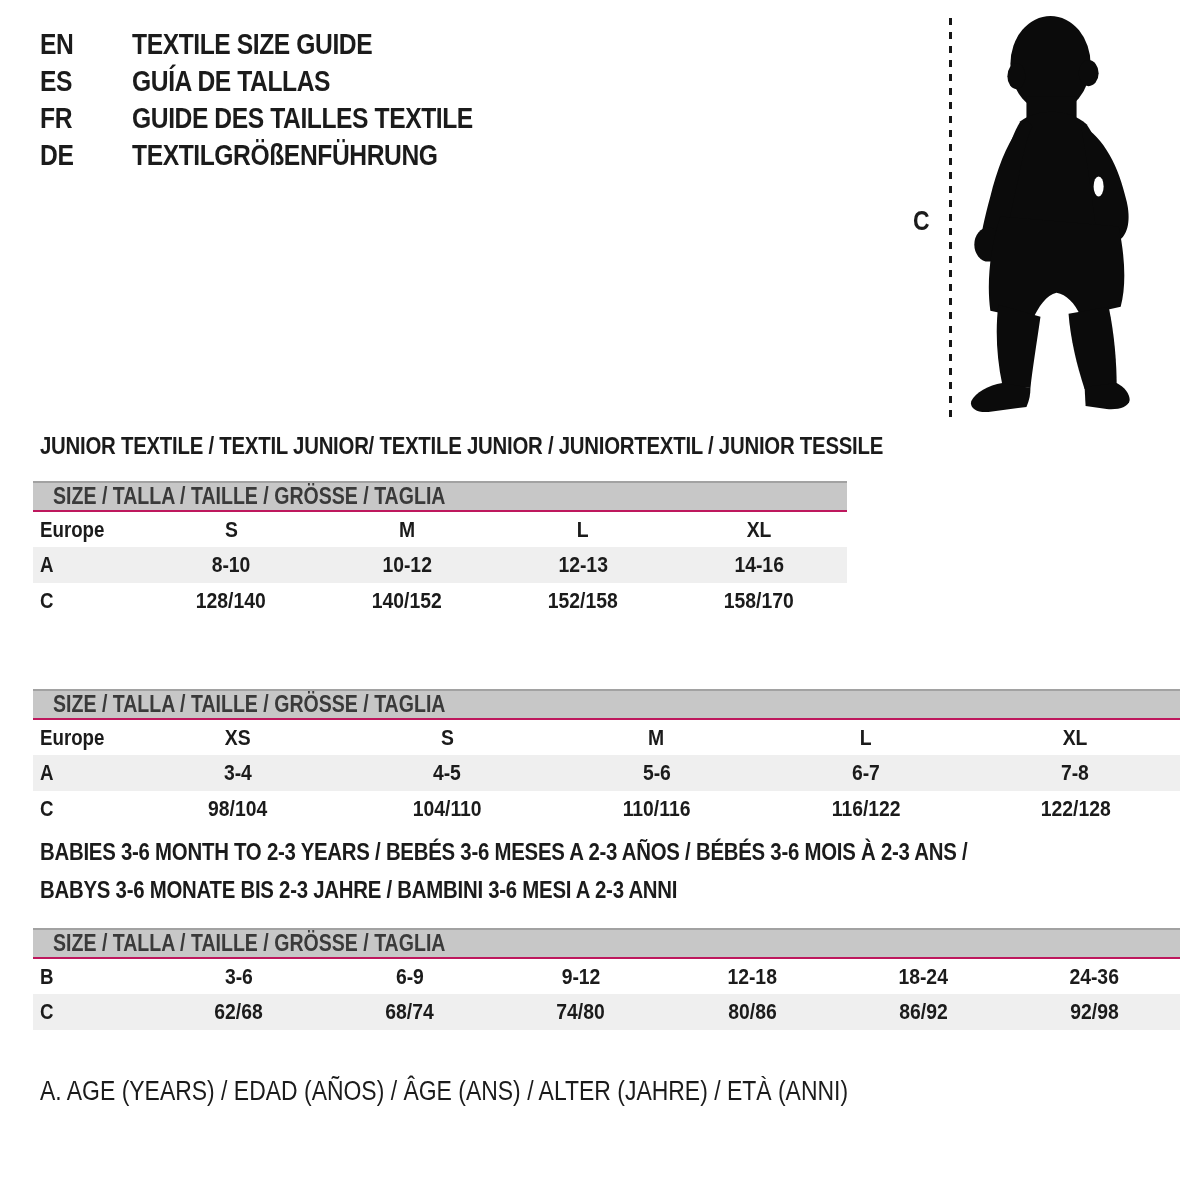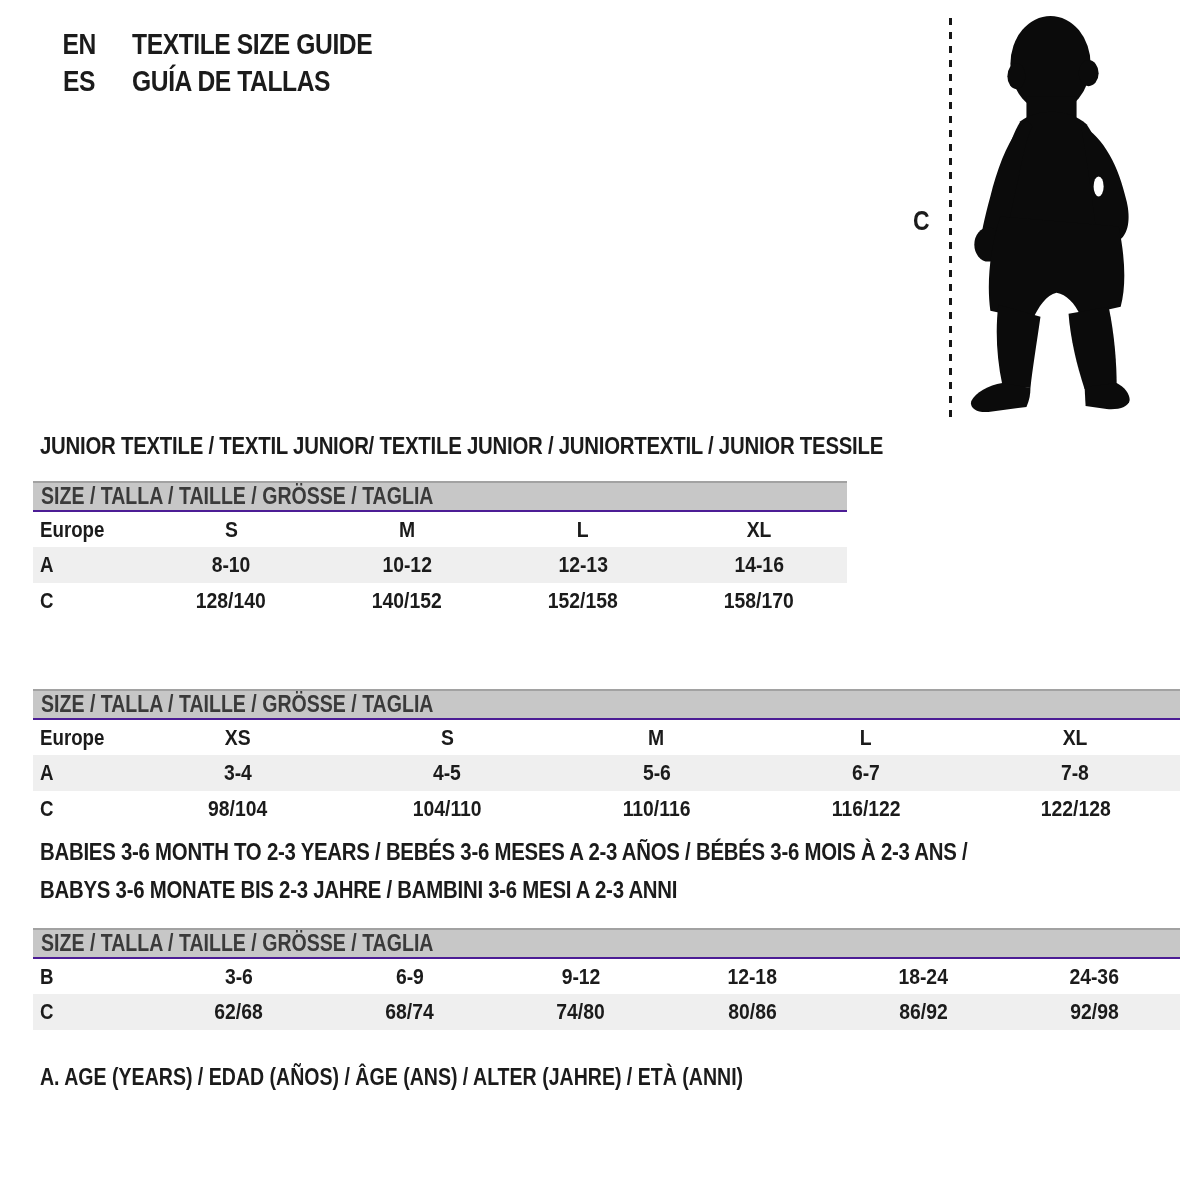--- a/index.html
+++ b/index.html
@@ -6,21 +6,21 @@
   html,body { background:#ffffff; }
   .page {
     position:relative; width:1200px; height:1200px; background:#ffffff;
     font-family:"Liberation Sans", sans-serif; color:#1b1b1b; overflow:hidden;
   }
   
   .cl { display:inline-block; transform:scaleX(.85); transform-origin:0 50%; white-space:nowrap; }
   .cx { display:inline-block; transform:scaleX(.88); transform-origin:50% 50%; white-space:nowrap; }
 
   
-  .lang-block { position:absolute; left:40px; top:26px;text-align:center; }
+  .lang-block { position:absolute; left:40px; top:26px; }
   .lang-row { display:flex; height:37px; align-items:center; font-weight:bold; font-size:29px; letter-spacing:-.5px; }
   .lang-row .code { width:92px; }
 
   
   .figure { position:absolute; left:905px; top:8px; width:262px; height:414px; }
   .c-label { position:absolute; left:8px; top:198px; font-size:27px; font-weight:bold; }
   .dash-line { position:absolute; left:44px; top:10px; width:3px; height:400px;
     background:repeating-linear-gradient(#161616 0 7px, transparent 7px 14px); }
   .figure svg { position:absolute; left:62px; top:8px; width:166px; height:398px; }
 
@@ -30,45 +30,53 @@
   .t-children { top:641px; }
   .t-babies   { top:833px; line-height:38px; }
   .t-babies .cl { display:block; }
 
   
   table.size-table { position:absolute; left:33px; border-collapse:collapse; table-layout:fixed; }
   .tbl-junior   { top:481px; width:814px; }
   .tbl-children { top:689px; width:1147px; }
   .tbl-babies   { top:928px; width:1147px; }
   table.size-table th {
-    height:28px; background:#c7c7c7; text-align:left; padding-left:8px;
+    height:28px; background:#c7c7c7; text-align:left; padding-left:20px;
     font-size:23px; font-weight:bold; color:#3a3a3a;
-    border-top:2px solid #a2a2a2; border-bottom:2px solid #4c1d95;
+    border-top:2px solid #a2a2a2; border-bottom:2px solid #be185d;
   }
   table.size-table td { height:36px; text-align:center; font-size:22px; font-weight:bold; }
   table.size-table td.rlab { text-align:left; padding-left:7px;text-decoration:underline; }
   table.size-table tr.alt td { background:#efefef; }
 
   
   .legend { position:absolute; left:40px; top:1064px; }
-  .legend .line { height:43px; display:flex; align-items:flex-start; font-size:23px; font-weight:bold; }
+  .legend .line { height:43px; display:flex; align-items:flex-end; font-size:27px; font-weight:normal; }
 </style>
 </head>
 <body>
 
 <div class="page">
 
   <div class="lang-block">
     <div class="lang-row">
       <span class="code cl">EN</span>
       <span class="cl">TEXTILE SIZE GUIDE</span>
     </div>
     <div class="lang-row">
       <span class="code cl">ES</span>
       <span class="cl">GUÍA DE TALLAS</span>
+    </div>
+    <div class="lang-row">
+      <span class="code cl">FR</span>
+      <span class="cl">GUIDE DES TAILLES TEXTILE</span>
+    </div>
+    <div class="lang-row">
+      <span class="code cl">DE</span>
+      <span class="cl">TEXTILGRÖßENFÜHRUNG</span>
     </div>
   </div>
 
   <div class="figure">
     <span class="c-label cl">C</span>
     <div class="dash-line"></div>
     <svg viewBox="0 0 163 397" aria-hidden="true">
       <g fill="#0b0b0b">
         <ellipse cx="82" cy="48" rx="40" ry="48"></ellipse>
         <ellipse cx="120" cy="57" rx="10" ry="13"></ellipse>

